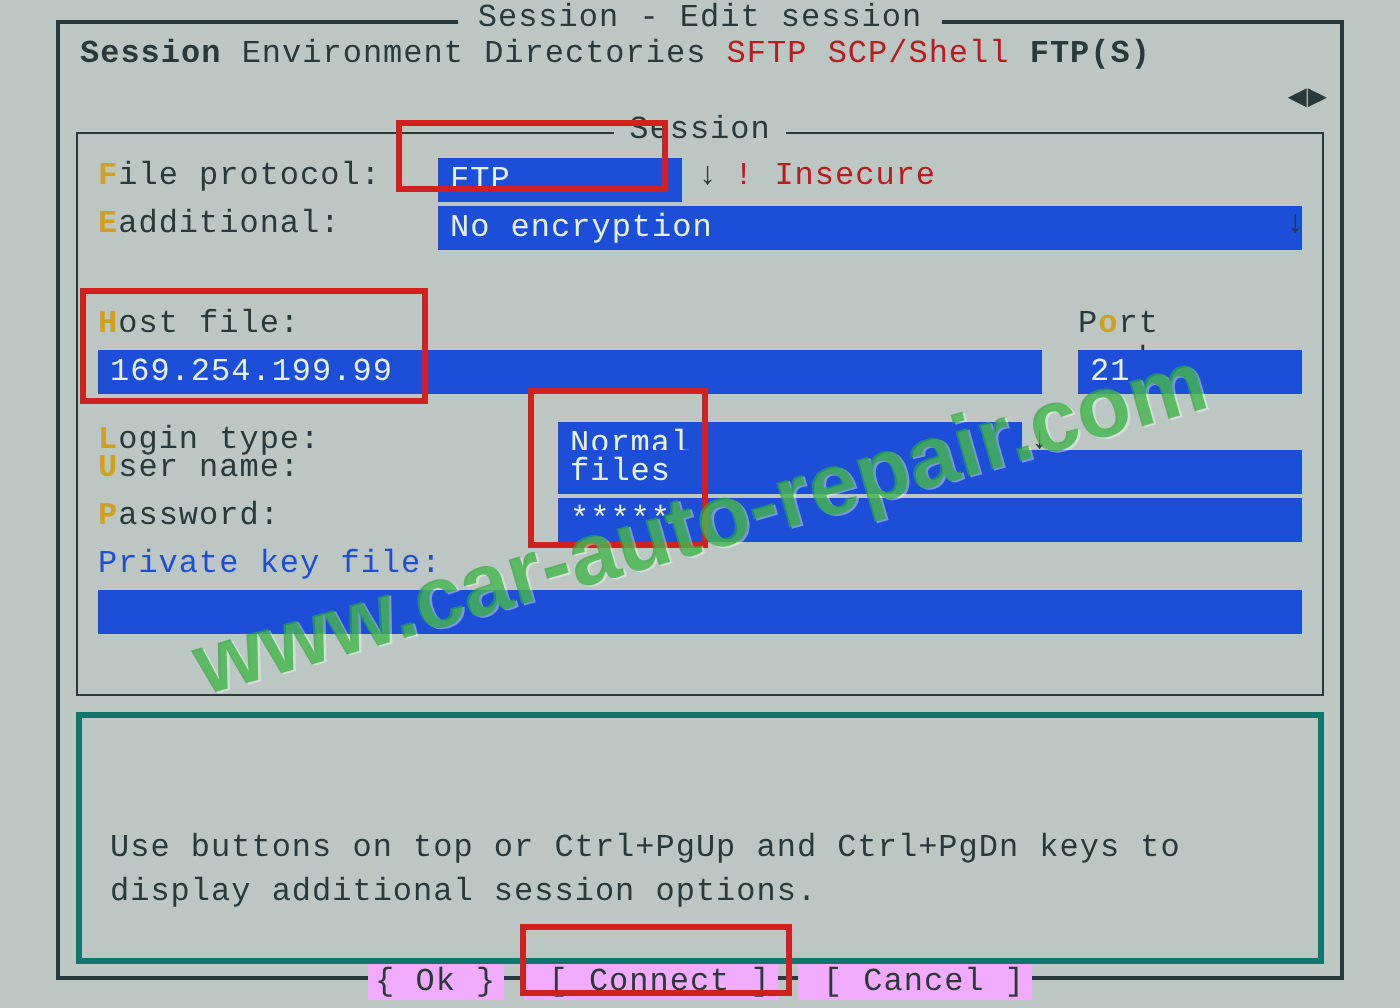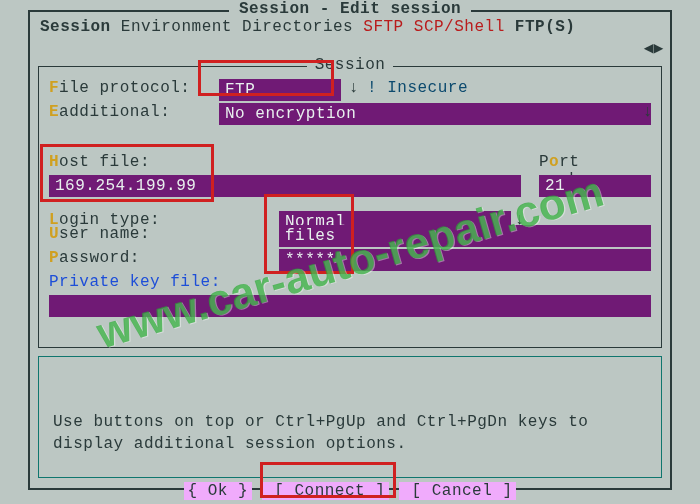--- a/index.html
+++ b/index.html
@@ -14,21 +14,21 @@
   overflow:hidden;
 }
 .frame{
   position:absolute;left:28px;top:10px;right:28px;bottom:14px;
   border:2px solid #2a3a3a;
 }
 .title-bar{
   position:absolute;top:-12px;left:0;right:0;text-align:center;
 }
 .title-bar span{
-  background:#bcc7c3;padding:0 10px;font-weight:bold;
+  background:#bcc7c3;padding:0 10px;font-weight:normal;
 }
 .tabs{
   padding:6px 10px 4px 10px;
 }
 .tab{color:#2a3a3a}
 .tab.disabled{color:#b91c1c}
 .tab.active{font-weight:bold}
 .arrows{
   position:absolute;right:6px;top:26px;font-weight:bold;
 }
@@ -39,29 +39,29 @@
 .inner-title{
   position:absolute;top:-11px;left:0;right:0;text-align:center;
 }
 .inner-title span{background:#bcc7c3;padding:0 8px}
 .row{
   position:absolute;left:10px;right:10px;height:22px;
 }
 .lbl{position:absolute;left:0}
 .acc{color:#d0a020;font-weight:bold}
 .fld{
-  position:absolute;background:#701a75;color:#e8f0ee;
+  position:absolute;background:#1d4ed8;color:#e8f0ee;
   padding:1px 6px;height:20px;line-height:20px;
 }
 .fld.long{right:0}
 .drop{position:absolute;color:#2a3a3a}
-.note{position:absolute;color:#0c4a6e}
+.note{position:absolute;color:#b91c1c}
 .hint-box{
   position:absolute;left:8px;right:8px;top:344px;height:120px;
-  border:1px solid #0f766e;
+  border:3px solid #0f766e;
 }
 .hint{
   position:absolute;left:14px;right:14px;top:54px;line-height:22px;
 }
 .btns{
   position:absolute;left:0;right:0;bottom:-12px;text-align:center;
 }
 .btns span{background:#f0abfc;padding:0 4px}
 .redbox{position:absolute;border:3px solid #d02020;pointer-events:none}
 .wm{

